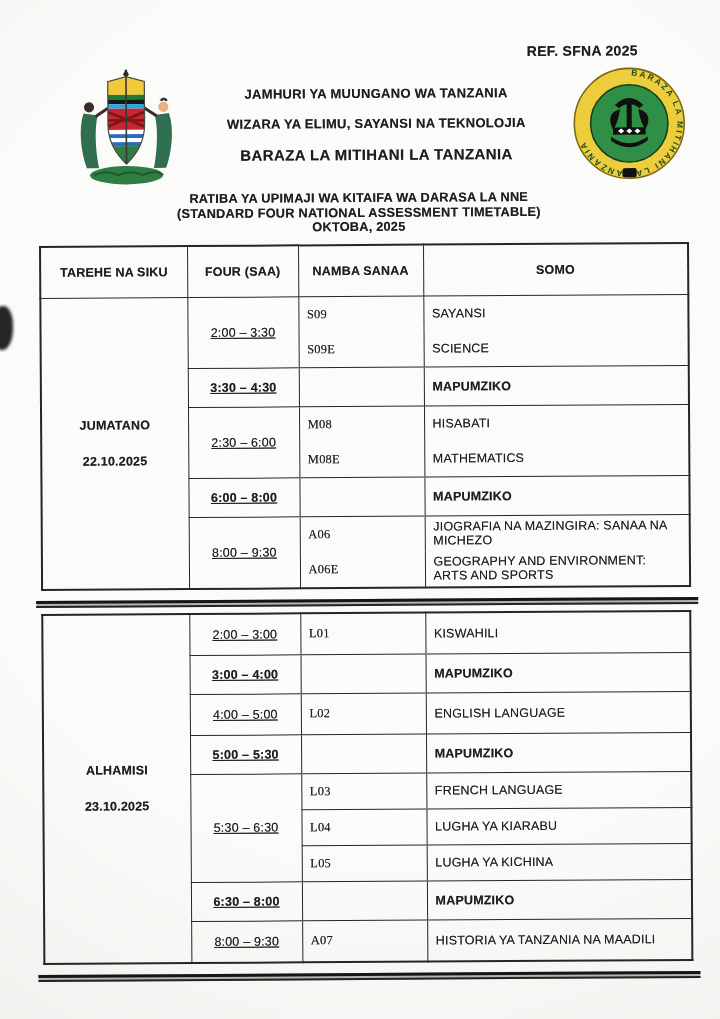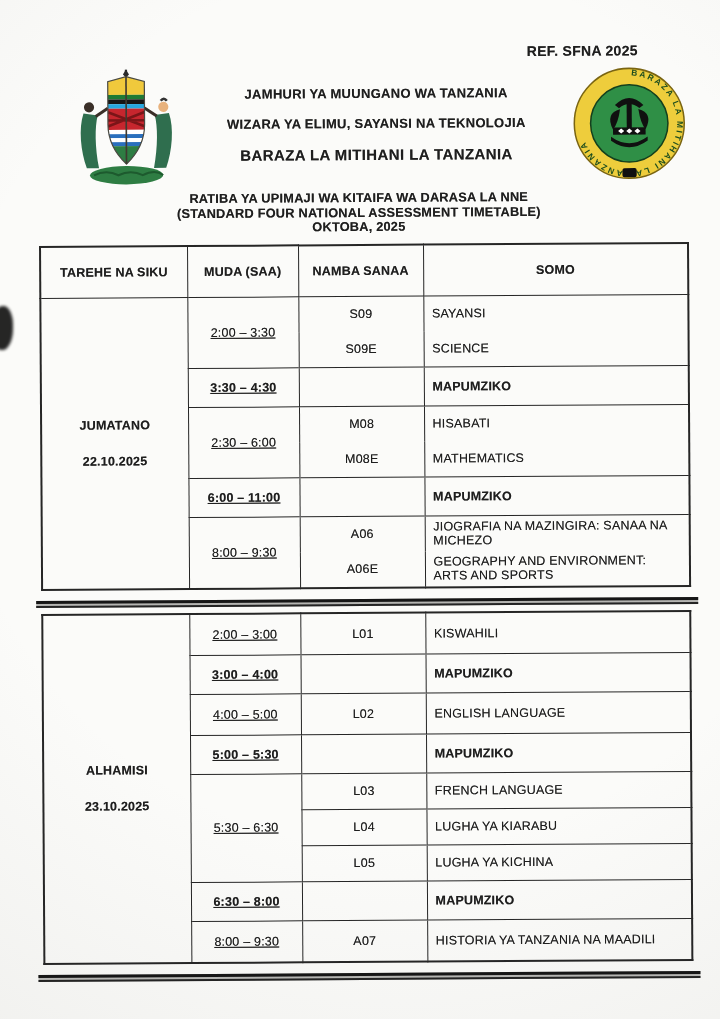--- a/index.html
+++ b/index.html
@@ -44,21 +44,21 @@
     height:46px;letter-spacing:.2px;padding:2px 6px;
   }
   .grid td{
     border-left:1.6px solid #262626;border-right:1.6px solid #262626;
     padding:3px 8px;font-size:12.5px;vertical-align:middle;letter-spacing:.2px;
   }
   .rt{border-top:1.6px solid #262626;}
   .day-cell{text-align:center;font-weight:bold;}
   .day-cell div + div{margin-top:22px;}
   .time-cell{text-align:center;white-space:nowrap;text-decoration:underline;}
-  .code-cell{text-align:center;}
+  .code-cell{text-align:left;font-family:Liberation Serif, serif;}
   .subject-cell{text-align:left;padding-left:11px;}
   .bold{font-weight:bold;}
   .tr-single td{height:34px;}
   .tr-break td{height:32px;}
   .tr-part td{height:29px;}
   .dband{
     margin:10px 0 6px 35px;width:662px;height:2px;background:#b5b5b2;
     border-top:3px solid #161616;border-bottom:2.5px solid #232323;
   }
 </style>
@@ -153,21 +153,21 @@
       <table class="grid">
         <colgroup>
           <col style="width: 147px;">
           <col style="width: 111px;">
           <col style="width: 125px;">
           <col style="width: 265px;">
         </colgroup>
         <thead>
           <tr>
             <th class="scan-text">TAREHE NA SIKU</th>
-            <th class="scan-text">MUDA (SAA)</th>
+            <th class="scan-text">FOUR (SAA)</th>
             <th class="scan-text">NAMBA SANAA</th>
             <th class="scan-text">SOMO</th>
           </tr>
         </thead>
         <tbody>
           <tr class="tr-part">
             <td rowspan="8" class="day-cell scan-text">
               <div>JUMATANO</div>
               <div>22.10.2025</div>
             </td>
@@ -187,21 +187,21 @@
           <tr class="tr-part">
             <td rowspan="2" class="time-cell scan-text rt">2:30 – 6:00</td>
             <td class="code-cell scan-text rt">M08</td>
             <td class="subject-cell scan-text rt">HISABATI</td>
           </tr>
           <tr class="tr-part">
             <td class="code-cell scan-text">M08E</td>
             <td class="subject-cell scan-text">MATHEMATICS</td>
           </tr>
           <tr class="tr-break">
-            <td rowspan="1" class="time-cell scan-text rt bold">6:00 – 11:00</td>
+            <td rowspan="1" class="time-cell scan-text rt bold">6:00 – 8:00</td>
             <td class="code-cell scan-text rt"></td>
             <td class="subject-cell scan-text rt bold">MAPUMZIKO</td>
           </tr>
           <tr class="tr-part">
             <td rowspan="2" class="time-cell scan-text rt">8:00 – 9:30</td>
             <td class="code-cell scan-text rt">A06</td>
             <td class="subject-cell scan-text rt">JIOGRAFIA NA MAZINGIRA: SANAA NA MICHEZO</td>
           </tr>
           <tr class="tr-part">
             <td class="code-cell scan-text">A06E</td>

